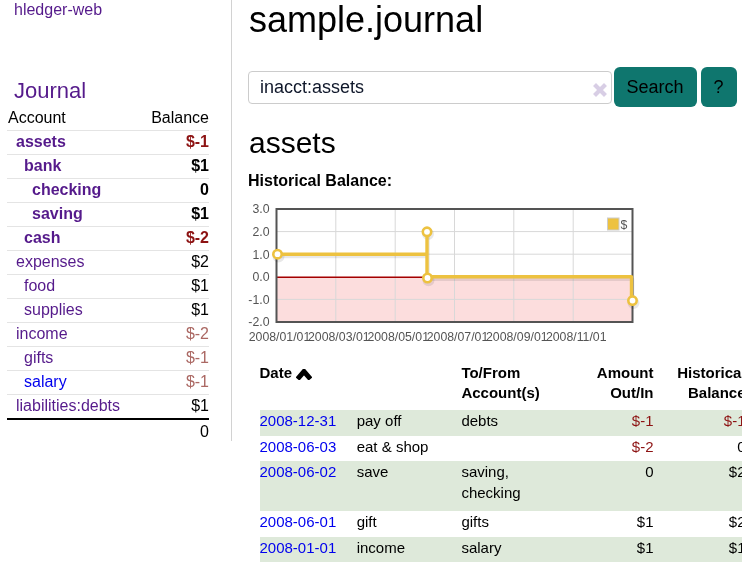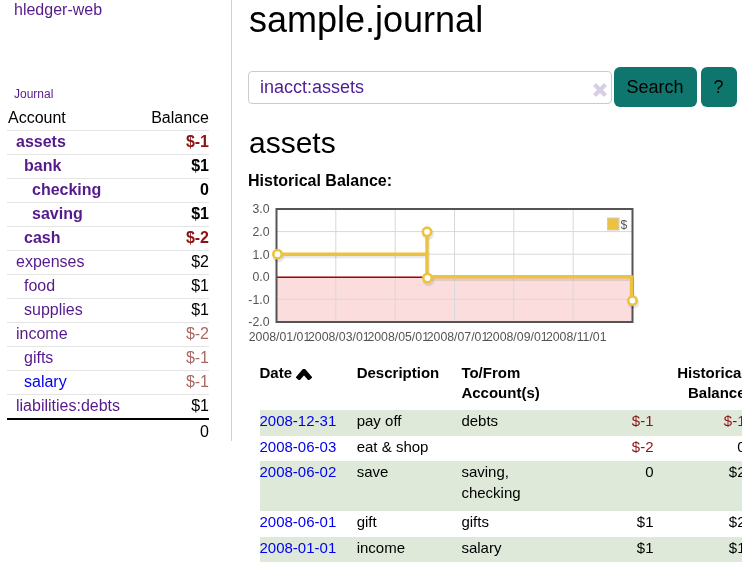--- a/index.html
+++ b/index.html
@@ -10,34 +10,34 @@
 .b{font-weight:bold}
 
 #divider{left:231px;top:0;width:1px;height:441px;background:#d2d2d2}
 #sidetab{left:7px;top:105.5px;width:202px;font-size:16px}
 .srow{box-sizing:border-box;height:24px;display:flex;justify-content:space-between;align-items:center;border-top:1px solid #e4e4e4}
 .shead{height:24px;display:flex;justify-content:space-between;align-items:center;color:#000}
 .d1{padding-left:9px}.d2{padding-left:17px}.d3{padding-left:25px}
 .stot{box-sizing:border-box;height:26px;display:flex;justify-content:flex-end;align-items:center;border-top:2px solid #000}
 
 #h1{left:249px;top:0.5px;font-size:36px;line-height:37px;color:#000}
-#searchbox{left:248px;top:71px;width:364px;height:33px;border:1px solid #ccc;border-radius:4px;font-size:18px;color:#4c1d95;line-height:31px;padding-left:11px;box-sizing:border-box}
+#searchbox{left:248px;top:71px;width:364px;height:33px;border:1px solid #ccc;border-radius:4px;font-size:18px;color:#0f172a;line-height:31px;padding-left:11px;box-sizing:border-box}
 .btn{background:#0f766e;border-radius:6px;height:40px;top:67px;font-size:18px;color:#000;display:flex;align-items:center;justify-content:center}
 #h2{left:249px;top:127px;font-size:30px;line-height:31px;color:#000}
 #histlab{left:248px;top:172px;font-size:16px;font-weight:bold;color:#000}
 
 .trow{left:260px;width:488px;font-size:15px}
 .trow span{position:absolute;white-space:nowrap}
 .c1{left:-0.5px}.c2{left:96.7px}.c3{left:201.4px}.c4{right:94.5px}.c5{right:2.5px}
 .green{background:#dee9da}
 </style></head>
 <body>
 <div class="abs" id="divider"></div>
 <div class="abs purple" style="left:14px;top:1px;font-size:16px">hledger-web</div>
-<div class="abs purple" style="left:14px;top:87px;font-size:12px">Journal</div>
+<div class="abs purple" style="left:14px;top:78px;font-size:22px">Journal</div>
 <div class="abs" id="sidetab">
   <div class="shead">
       <span style="padding-left:1px">Account</span>
       <span>Balance</span>
     </div>
   <div class="srow">
       <span class="d1 b purple">assets</span>
       <span class="b dred">$-1</span>
     </div>
   <div class="srow">
@@ -147,22 +147,22 @@
     </g>
   </g>
 </svg>
 
 <div class="abs trow b" style="top:363px;height:42px;line-height:20px">
   <span class="c1">Date
     <svg style="display:inline-block;vertical-align:-1.5px;margin-left:0px" width="16" height="11" viewBox="0 0 16 11">
         <path d="M1.5 10 L8 2.5 L14.5 10" fill="none" stroke="#000" stroke-width="5"></path>
       </svg>
   </span>
-  <span class="c2">Description</span>
   <span class="c3">To/From<br>Account(s)</span>
+  <span class="c4" style="text-align:right">Amount<br>Out/In</span>
   <span class="c5" style="text-align:right">Historical<br>Balance</span>
 </div>
 <div class="abs trow green" style="top:410px;height:26px;line-height:21px">
   <span class="c1 blue">2008-12-31</span>
     <span class="c2">pay off</span>
     <span class="c3">debts</span>
     <span class="c4 dred">$-1</span>
     <span class="c5 dred">$-1</span>
 </div>
 <div class="abs trow" style="top:436px;height:25px;line-height:21px">

